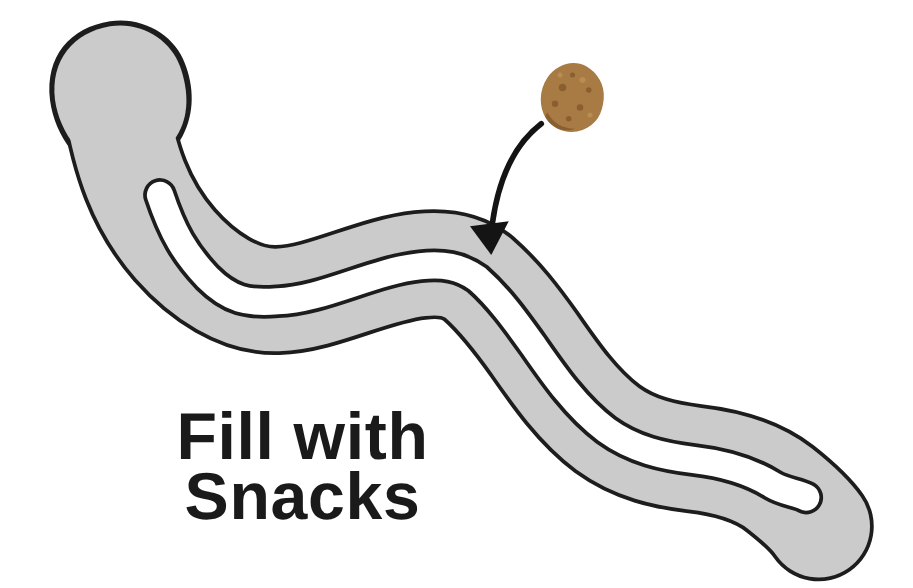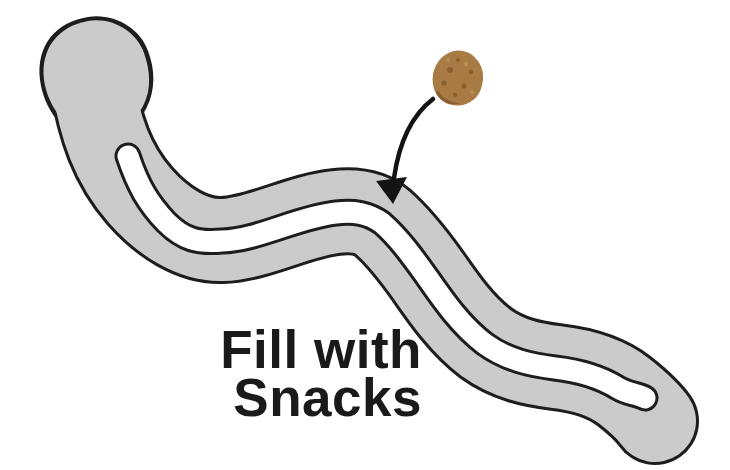--- a/index.html
+++ b/index.html
@@ -18,21 +18,21 @@
   .scene svg {
     position: absolute;
     left: 0;
     top: 0;
   }
   .caption {
     position: absolute;
     left: 62px;
     top: 326px;
     width: 360px;
-    text-align: right;
+    text-align: center;
     font-family: "Liberation Sans", sans-serif;
     font-weight: 700;
     font-size: 53px;
     line-height: 48px;
     letter-spacing: 0.5px;
     color: #1a1a1a;
     user-select: none;
   }
   .caption span { display: block; }
 </style>

